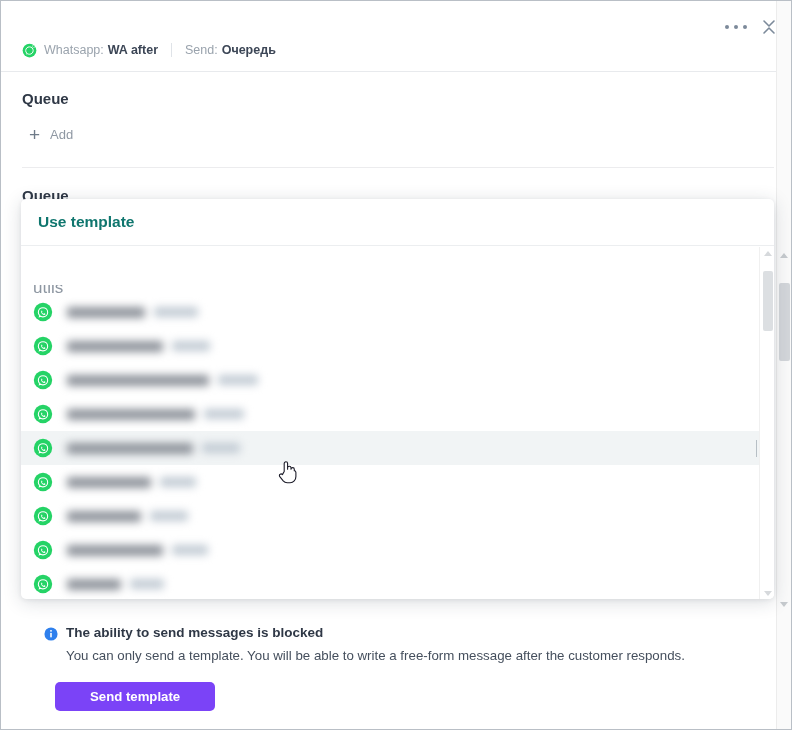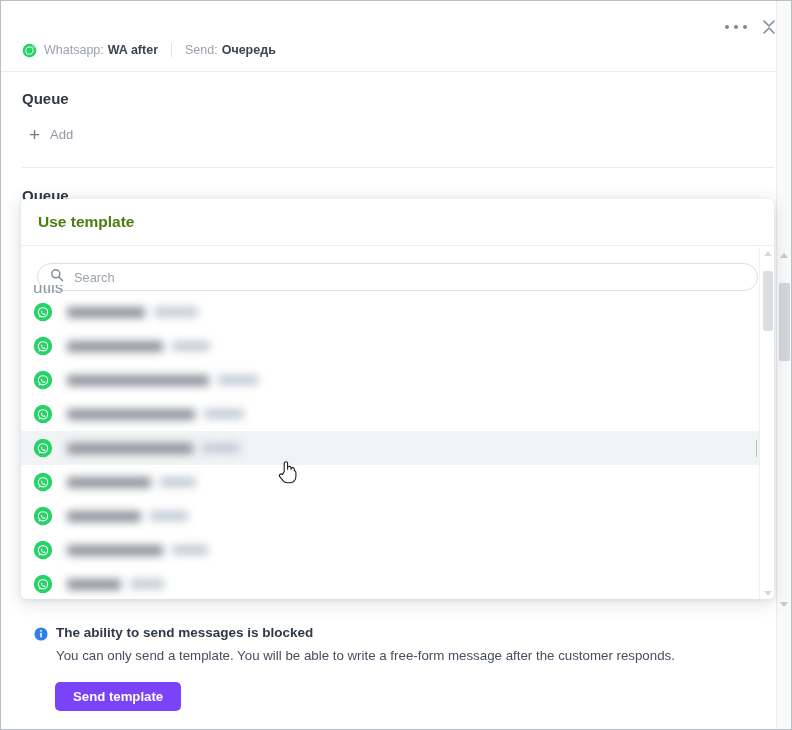--- a/index.html
+++ b/index.html
@@ -193,21 +193,21 @@
     height: 47px;
     border-bottom: 1px solid #eceef0;
     box-sizing: border-box;
     display: flex;
     align-items: center;
     padding-left: 17px;
   }
   .modal-title {
     font-size: 15.5px;
     font-weight: bold;
-    color: #4d7c0f;
+    color: #0f766e;
     text-align: center;
   }
 
   .search-wrap {
     position: absolute;
     left: 16px;
     top: 64px;
     width: 721px;
     height: 28px;
   }
@@ -330,21 +330,21 @@
     width: 0; height: 0;
     border-left: 4px solid transparent;
     border-right: 4px solid transparent;
   }
   .list-scroll .arr.up { top: 4px; border-bottom: 5px solid #d6d9dc; }
   .list-scroll .arr.dn { bottom: 3px; border-top: 5px solid #d6d9dc; }
 
   
   .notice {
     position: absolute;
-    left: 33px;
+    left: 43px;
     top: 624px;
     width: 720px;
   }
   .notice-head {
     display: flex;
     align-items: flex-start;
     font-size: 13.5px;
     font-weight: bold;
     color: #2f3846;
   }
@@ -358,21 +358,21 @@
     margin-top: 7px;
     margin-left: 22px;
     font-size: 13.3px;
     color: #454f5d;
   }
   .send-btn {
     position: absolute;
     left: 54px;
     top: 681px;
     height: 29px;
-    padding: 0 18px;
+    padding: 0 35px;
     border: none;
     border-radius: 5px;
     background: #7b43f7;
     color: #ffffff;
     font-family: "Liberation Sans", sans-serif;
     font-size: 13.2px;
     font-weight: bold;
     cursor: pointer;
   }
 
@@ -440,31 +440,20 @@
       <div class="arr dn"></div>
     </div>
   </div>
 
   <div class="modal">
 
     <div class="modal-head">
       <div class="modal-title">Use template</div>
     </div>
 
-    <div class="search-wrap">
-      <div class="search-box">
-        <span class="search-ico">
-          <svg viewBox="0 0 16 16" width="14" height="14" fill="none" stroke="#7d8b99" stroke-width="1.7">
-            <circle cx="6.6" cy="6.6" r="4.6"></circle>
-            <line x1="10.2" y1="10.2" x2="14.2" y2="14.2" stroke-linecap="round"></line>
-          </svg>
-        </span>
-        <input class="search-input" type="text" placeholder="Search" style="">
-      </div>
-    </div>
 
     <div class="clipped-label">utils</div>
 
     <div class="list-region">
       <div class="list-rows" id="rows">
           <div class="tpl-row">
             <span class="wa-ico"><svg viewBox="0 0 24 24" width="20" height="20">
                 <circle cx="12" cy="12" r="11" fill="#25d366"></circle>
                 <path d="M8.2 16.1c-.2.6-.5 1.5-.5 1.5s1-.3 1.6-.5c.8.4 1.7.7 2.7.7 3.1 0 5.6-2.4 5.6-5.5S15.1 6.8 12 6.8 6.4 9.2 6.4 12.3c0 1.4.5 2.7 1.4 3.6z" fill="none" stroke="#ffffff" stroke-width="1.3"></path>
                 <path d="M10.1 10.1c.2-.1.5 0 .6.2l.5 1c.1.2.1.4-.1.6l-.3.3c-.1.1-.1.3 0 .4.4.6.9 1.1 1.6 1.4.2.1.3.1.4 0l.3-.3c.2-.2.4-.2.6-.1l1 .5c.2.1.3.4.2.6-.2.5-.7.9-1.3.9-1.9-.1-3.8-2-3.9-3.9 0-.6.3-1.1.8-1.3z" fill="#ffffff"></path>

